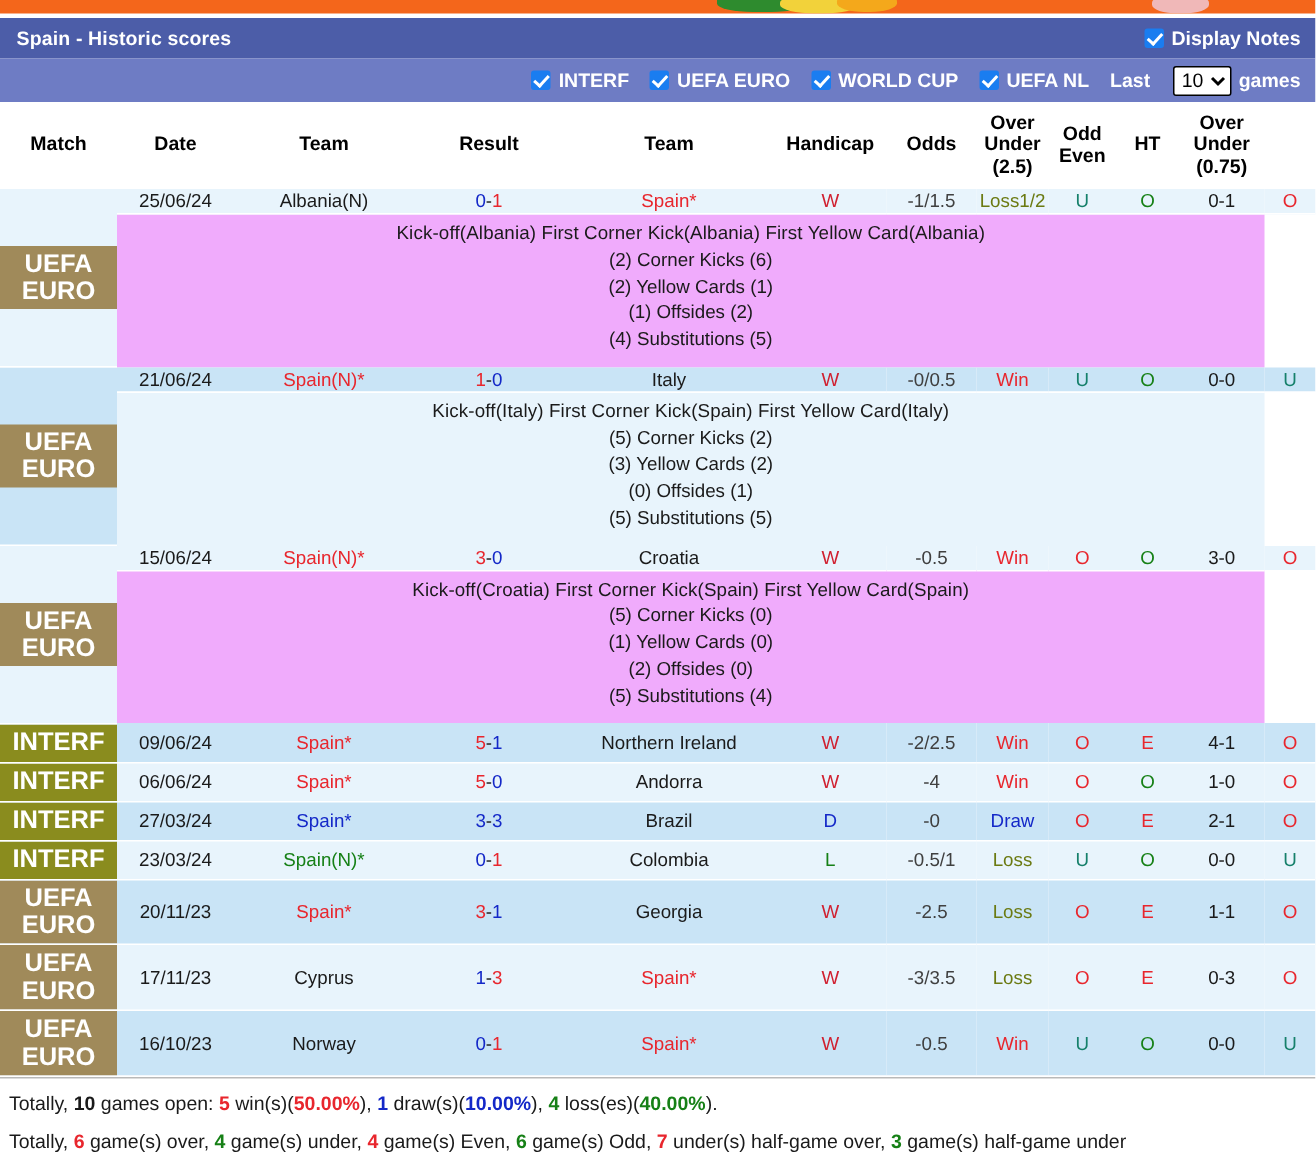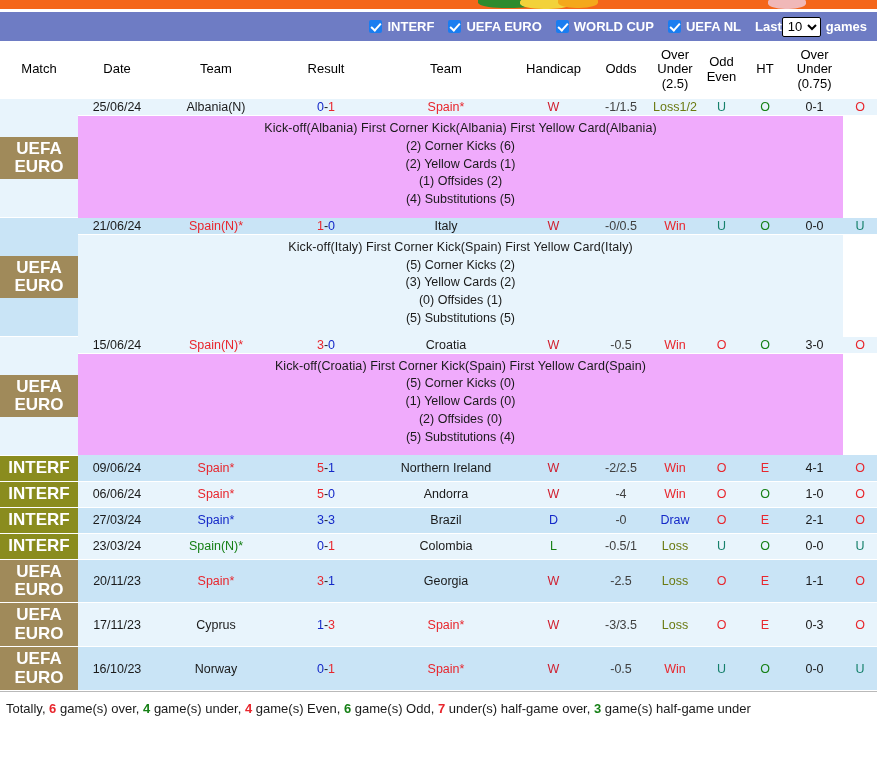--- a/index.html
+++ b/index.html
@@ -40,34 +40,34 @@
     border-width: 0 2px 2px 0; transform: rotate(42deg);
   }
 
   .filter-bar {
     height: 29px; background: #6e7cc4; color: #ffffff;
     display: flex; align-items: center; justify-content: flex-end;
     padding-right: 10px; gap: 0;
     font-size: 13px; font-weight: bold;
   }
   .filter-item { display: flex; align-items: center; gap: 5px; margin-right: 14px; }
-  .last-label { margin-right: 0; }
+  .last-label { margin-right: 15px; }
   .games-select {
     font-family: "Liberation Sans", sans-serif;
     font-size: 13px; color: #000; background: #fff;
     border: 1px solid #000; border-radius: 2px;
     padding: 0 1px; height: 20px;
   }
   .games-label { margin-left: 5px; }
 
   
   table.main { width: 877px; border-collapse: collapse; table-layout: fixed; }
   thead th {
     background: #ffffff; color: #000000;
-    font-size: 13px; font-weight: normal;
+    font-size: 13px; font-weight: bold;
     padding: 6px 0 7px 0; text-align: center;
     line-height: 1.12; vertical-align: middle;
     height: 58px;
   }
   tbody td { font-size: 12.5px; text-align: center; vertical-align: middle; }
 
   .row-a { background: #e8f4fc; }
   .row-b { background: #c9e4f6; }
   .row-note-a { background: #f0abfc; }
   .row-note-b { background: #e8f4fc; }
@@ -115,20 +115,27 @@
 <div id="app">
 
   <div class="top-strip">
     <div class="blob1"></div>
     <div class="blob2"></div>
     <div class="blob3"></div>
     <div class="blob4"></div>
   </div>
   <div class="top-gap"></div>
 
+  <div class="title-bar">
+    <span class="title">Spain - Historic scores</span>
+    <span class="notes-toggle">
+      <span class="cb"></span>
+      <span>Display Notes</span>
+    </span>
+  </div>
 
   <div class="filter-bar">
     <span class="filter-item">
       <span class="cb"></span>
       <span>INTERF</span>
     </span>
     <span class="filter-item">
       <span class="cb"></span>
       <span>UEFA EURO</span>
     </span>
@@ -371,16 +378,19 @@
           <td class="c-teal">U</td>
           <td class="c-green">O</td>
           <td class="c-black">0-0</td>
           <td class="c-teal">U</td>
         </tr>
       </tbody>
   </table>
 
   <div class="summary">
     <p>
+      <span>Totally, </span><b class="c-black">10</b><span> games open: </span><b class="c-red">5</b><span> win(s)(</span><b class="c-red">50.00%</b><span>), </span><b class="c-blue">1</b><span> draw(s)(</span><b class="c-blue">10.00%</b><span>), </span><b class="c-green">4</b><span> loss(es)(</span><b class="c-green">40.00%</b><span>).</span>
+    </p>
+    <p>
       <span>Totally, </span><b class="c-red">6</b><span> game(s) over, </span><b class="c-green">4</b><span> game(s) under, </span><b class="c-red">4</b><span> game(s) Even, </span><b class="c-green">6</b><span> game(s) Odd, </span><b class="c-red">7</b><span> under(s) half-game over, </span><b class="c-green">3</b><span> game(s) half-game under</span>
     </p>
   </div>
 </div>
 
 </body></html>

